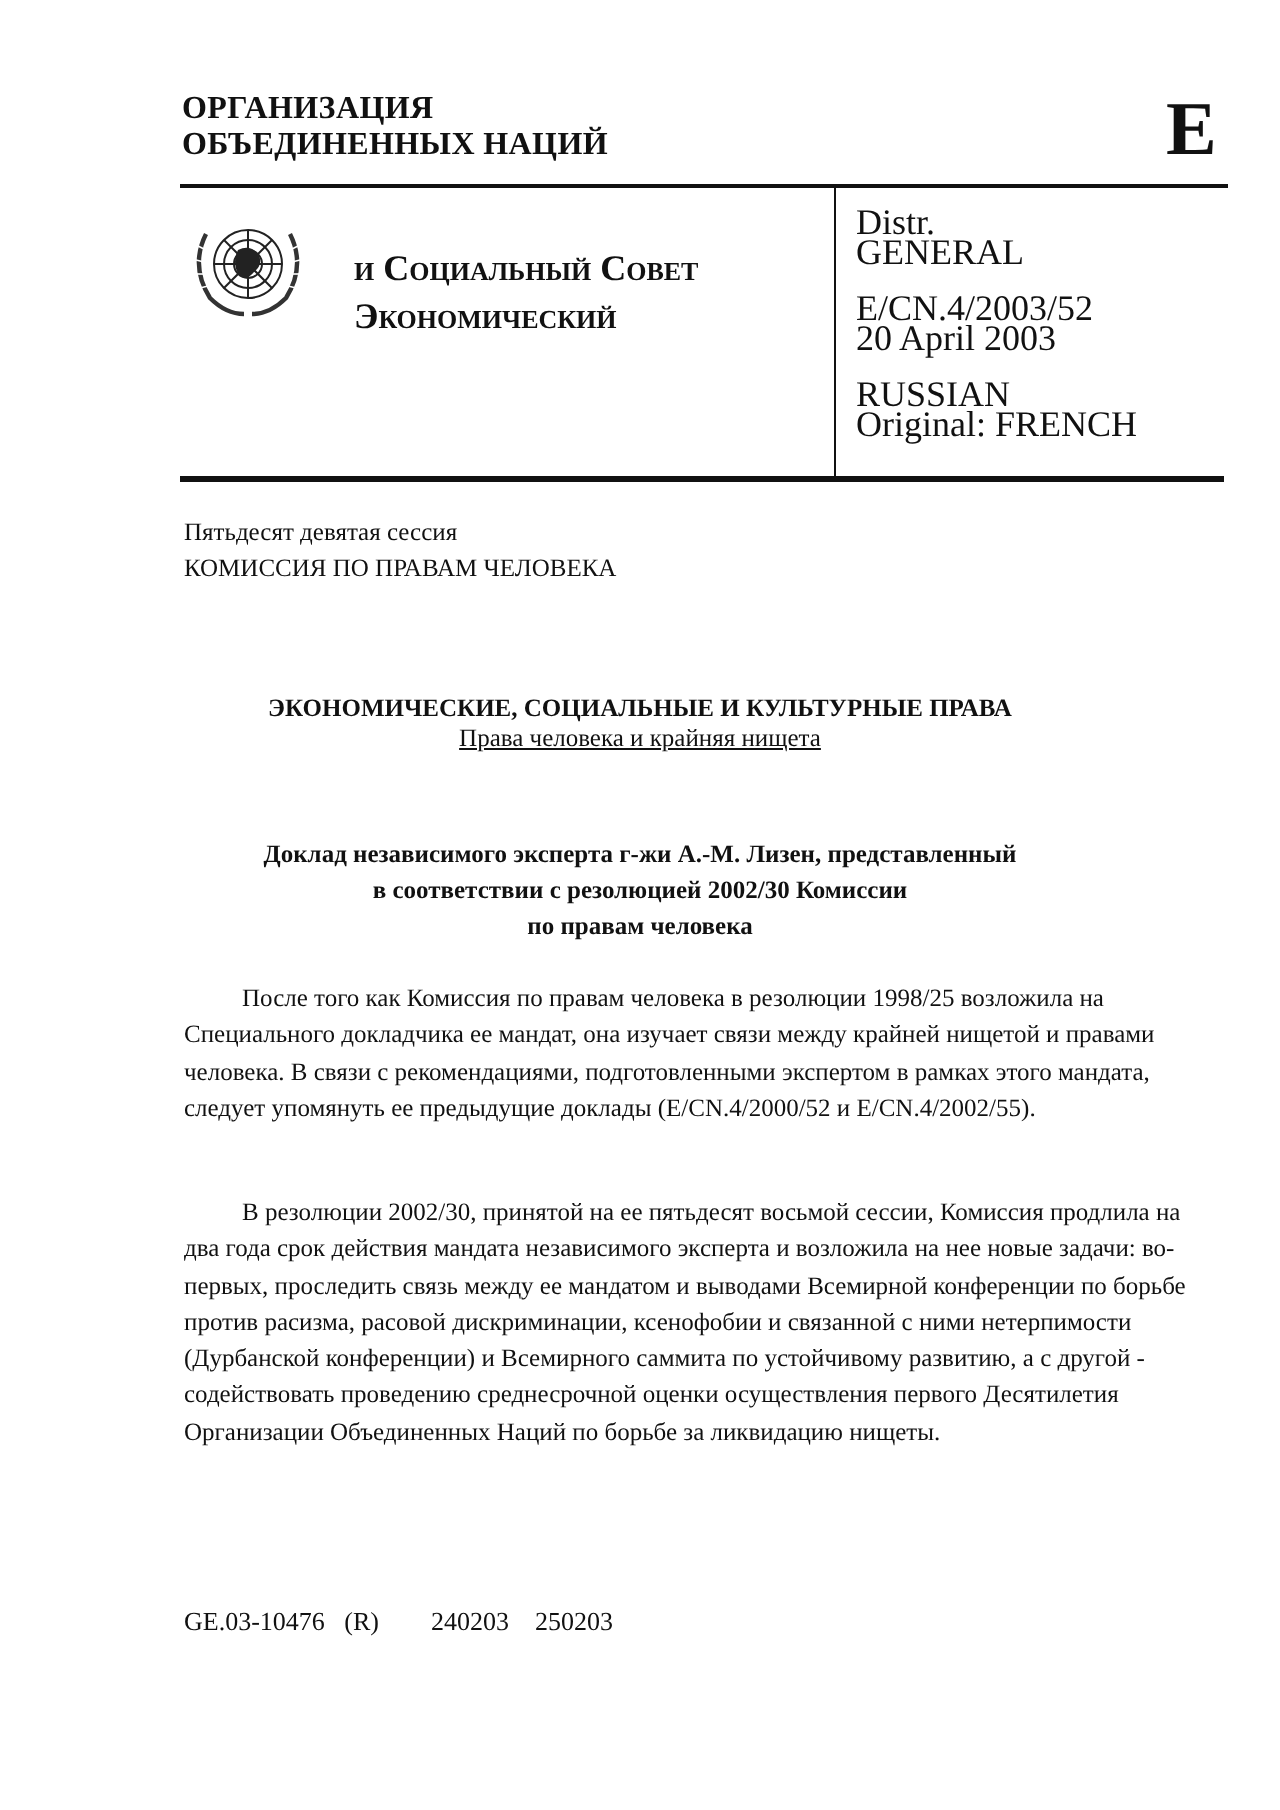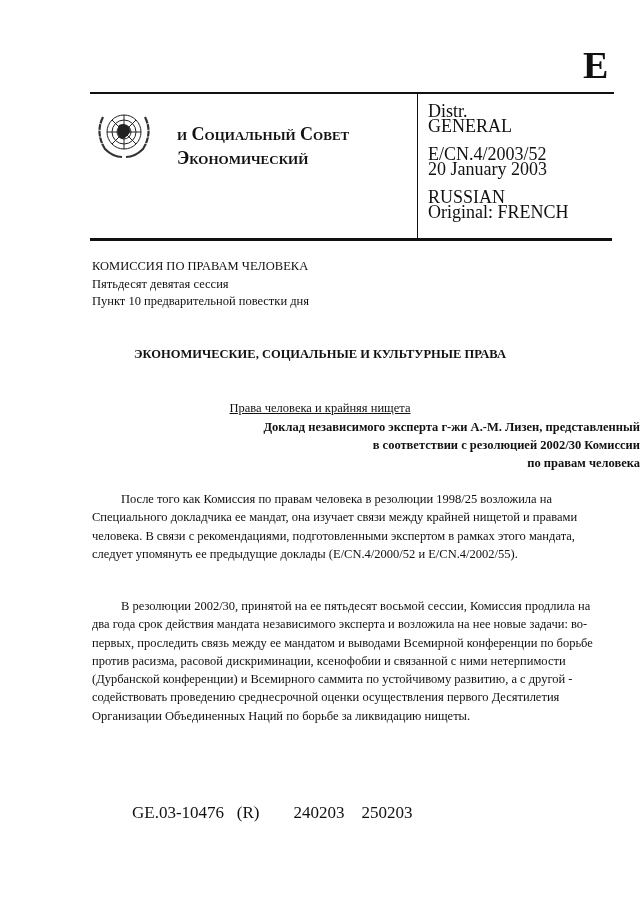--- a/index.html
+++ b/index.html
@@ -10,32 +10,34 @@
   .big-e { left: 583px; top: 44px; font-weight: bold; font-size: 38px; line-height: 42px; }
   .hr-top { left: 90px; top: 92px; width: 524px; height: 2px; background: #111; }
   .vline { left: 417px; top: 93px; width: 1px; height: 147px; background: #111; }
   .hr-mid { left: 90px; top: 238px; width: 522px; height: 3px; background: #111; }
   .emblem { left: 93px; top: 105px; width: 62px; height: 56px; }
   .council { left: 177px; top: 122px; font-weight: bold; font-size: 18px; line-height: 24px; font-variant: small-caps; }
   .distr { left: 428px; top: 104px; font-size: 18px; line-height: 14.5px; }
   .distr .gap { height: 14px; }
   .commission { left: 92px; top: 258px; font-size: 12.5px; line-height: 17.5px; }
   .title1 { left: 0; width: 640px; top: 347px; text-align: center; font-weight: bold; font-size: 12.5px; }
-  .title2 { left: 0; width: 640px; top: 401px; text-align: center; font-size: 12.5px; text-decoration: underline; }
-  .title3 { left: 0; width: 640px; top: 418px; text-align: right; font-weight: bold; font-size: 12.5px; line-height: 18px; }
+  .title2 { left: 0; width: 640px; top: 362px; text-align: center; font-size: 12.5px; text-decoration: underline; }
+  .title3 { left: 0; width: 640px; top: 418px; text-align: center; font-weight: bold; font-size: 12.5px; line-height: 18px; }
   .para { left: 92px; width: 510px; font-size: 12.5px; line-height: 18.3px; }
   .para p { margin: 0; text-indent: 29px; }
   .p1 { top: 490px; }
   .p2 { top: 597px; font-family: Liberation Serif, serif; }
-  .footer { left: 92px; top: 803px; font-size: 17px; white-space: pre; margin-left: 40px; }
+  .footer { left: 92px; top: 803px; font-size: 13px; white-space: pre; }
 </style>
 </head>
 <body>
 
 <div class="abs org">
+  <div>ОРГАНИЗАЦИЯ</div>
+  <div>ОБЪЕДИНЕННЫХ НАЦИЙ</div>
 </div>
 <div class="abs big-e">E</div>
 <div class="abs hr-top"></div>
 <div class="abs vline"></div>
 
 <div class="abs emblem">
   <svg width="62" height="56" viewBox="0 0 62 56">
     <g fill="none" stroke="#222" stroke-width="1">
       <circle cx="31" cy="27" r="17"></circle>
       <circle cx="31" cy="27" r="12"></circle>
@@ -66,32 +68,31 @@
 <div class="abs council">
   <div>и Социальный Совет</div>
   <div>Экономический</div>
 </div>
 
 <div class="abs distr">
   <div>Distr.</div>
   <div>GENERAL</div>
   <div class="gap"></div>
   <div>E/CN.4/2003/52</div>
-  <div>20 January 2003</div>
+  <div>20 April 2003</div>
   <div class="gap"></div>
   <div>RUSSIAN</div>
   <div>Original:  FRENCH</div>
 </div>
 
 <div class="abs hr-mid"></div>
 
 <div class="abs commission">
+  <div>Пятьдесят девятая сессия</div>
   <div>КОМИССИЯ ПО ПРАВАМ ЧЕЛОВЕКА</div>
-  <div>Пятьдесят девятая сессия</div>
-  <div>Пункт 10 предварительной повестки дня</div>
 </div>
 
 <div class="abs title1">ЭКОНОМИЧЕСКИЕ, СОЦИАЛЬНЫЕ И КУЛЬТУРНЫЕ ПРАВА</div>
 <div class="abs title2">
   <span>Права человека и крайняя нищета</span>
 </div>
 <div class="abs title3">
   <div>Доклад независимого эксперта г-жи А.-М. Лизен, представленный</div>
   <div>в соответствии с резолюцией 2002/30 Комиссии</div>
   <div>по правам человека</div>

